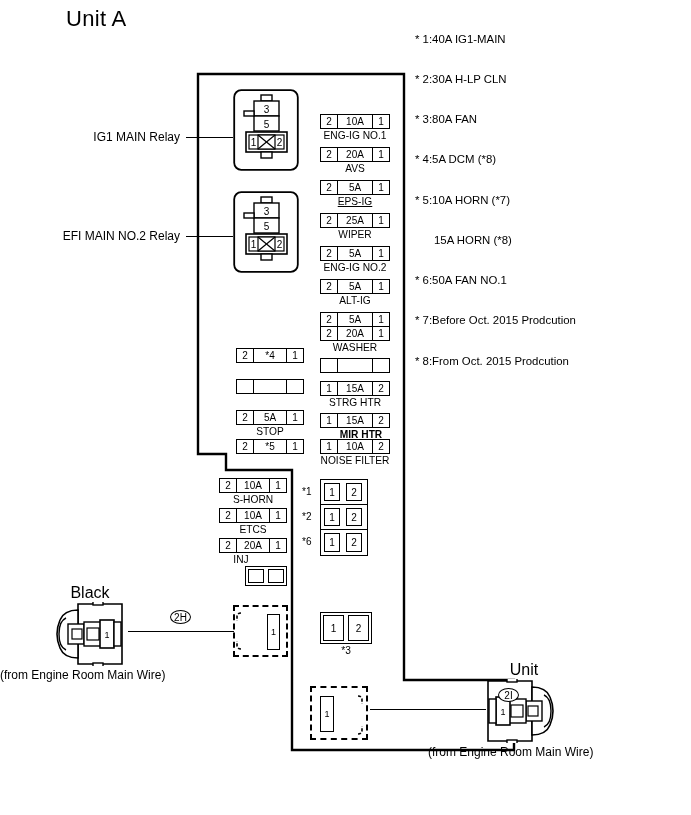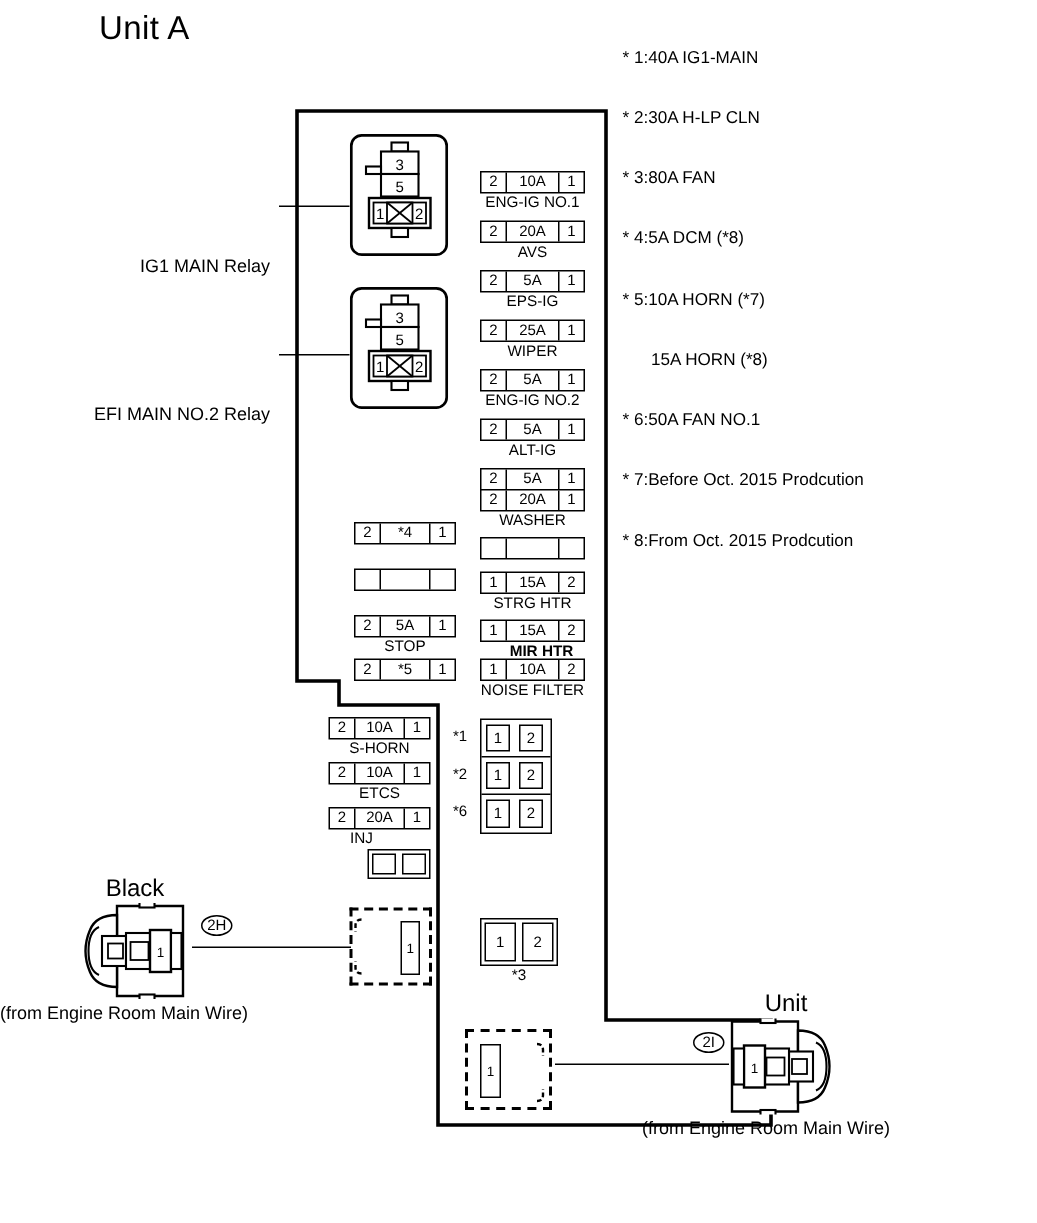--- a/index.html
+++ b/index.html
@@ -40,24 +40,24 @@
                 font-size:10px;box-sizing:border-box;}
   .starlbl{position:absolute;font-size:10px;}
   
   .dashbox{position:absolute;border:2.5px dashed #000;box-sizing:border-box;background:#fff;}
   .pinrect{position:absolute;border:1.8px solid #000;background:#fff;}
   
   .conn{position:absolute;}
   .conncap{position:absolute;font-size:16px;text-align:center;}
   .connnote{position:absolute;font-size:12px;}
   
-  .leadlbl{position:absolute;font-size:12px;text-align:right;white-space:nowrap;margin-top:40px;}
+  .leadlbl{position:absolute;font-size:12px;text-align:right;white-space:nowrap;}
   .circlbl{position:absolute;border:1.3px solid #000;border-radius:50%;
            width:21px;height:14px;display:flex;align-items:center;justify-content:center;
-           font-size:10px;background:#fff;box-sizing:border-box;}
+           font-size:10px;background:#fff;box-sizing:border-box;margin-left:36px;}
   .lead{position:absolute;background:#000;height:1.3px;}
 </style>
 </head>
 <body>
 
 <div class="abs" id="title">Unit A</div>
 
 <div class="abs" id="notes">
   <div>* 1:40A IG1-MAIN</div>
   <div>* 2:30A H-LP CLN</div>
@@ -134,21 +134,21 @@
   <div class="amp">20A</div>
   <div class="pin r">1</div>
 </div>
 <div class="flabel" style="left:310px;top:163px;width:90px;">AVS</div>
 
 <div class="fuse" style="left:320px;top:180px;width:70px;">
   <div class="pin l">2</div>
   <div class="amp">5A</div>
   <div class="pin r">1</div>
 </div>
-<div class="flabel" style="left:310px;top:196px;width:90px;">EPS-IG</div>
+<div class="flabel" style="left:310px;top:196px;width:90px;text-decoration:underline;">EPS-IG</div>
 
 <div class="fuse" style="left:320px;top:213px;width:70px;">
   <div class="pin l">2</div>
   <div class="amp">25A</div>
   <div class="pin r">1</div>
 </div>
 <div class="flabel" style="left:310px;top:229px;width:90px;">WIPER</div>
 
 <div class="fuse" style="left:320px;top:246px;width:70px;">
   <div class="pin l">2</div>

